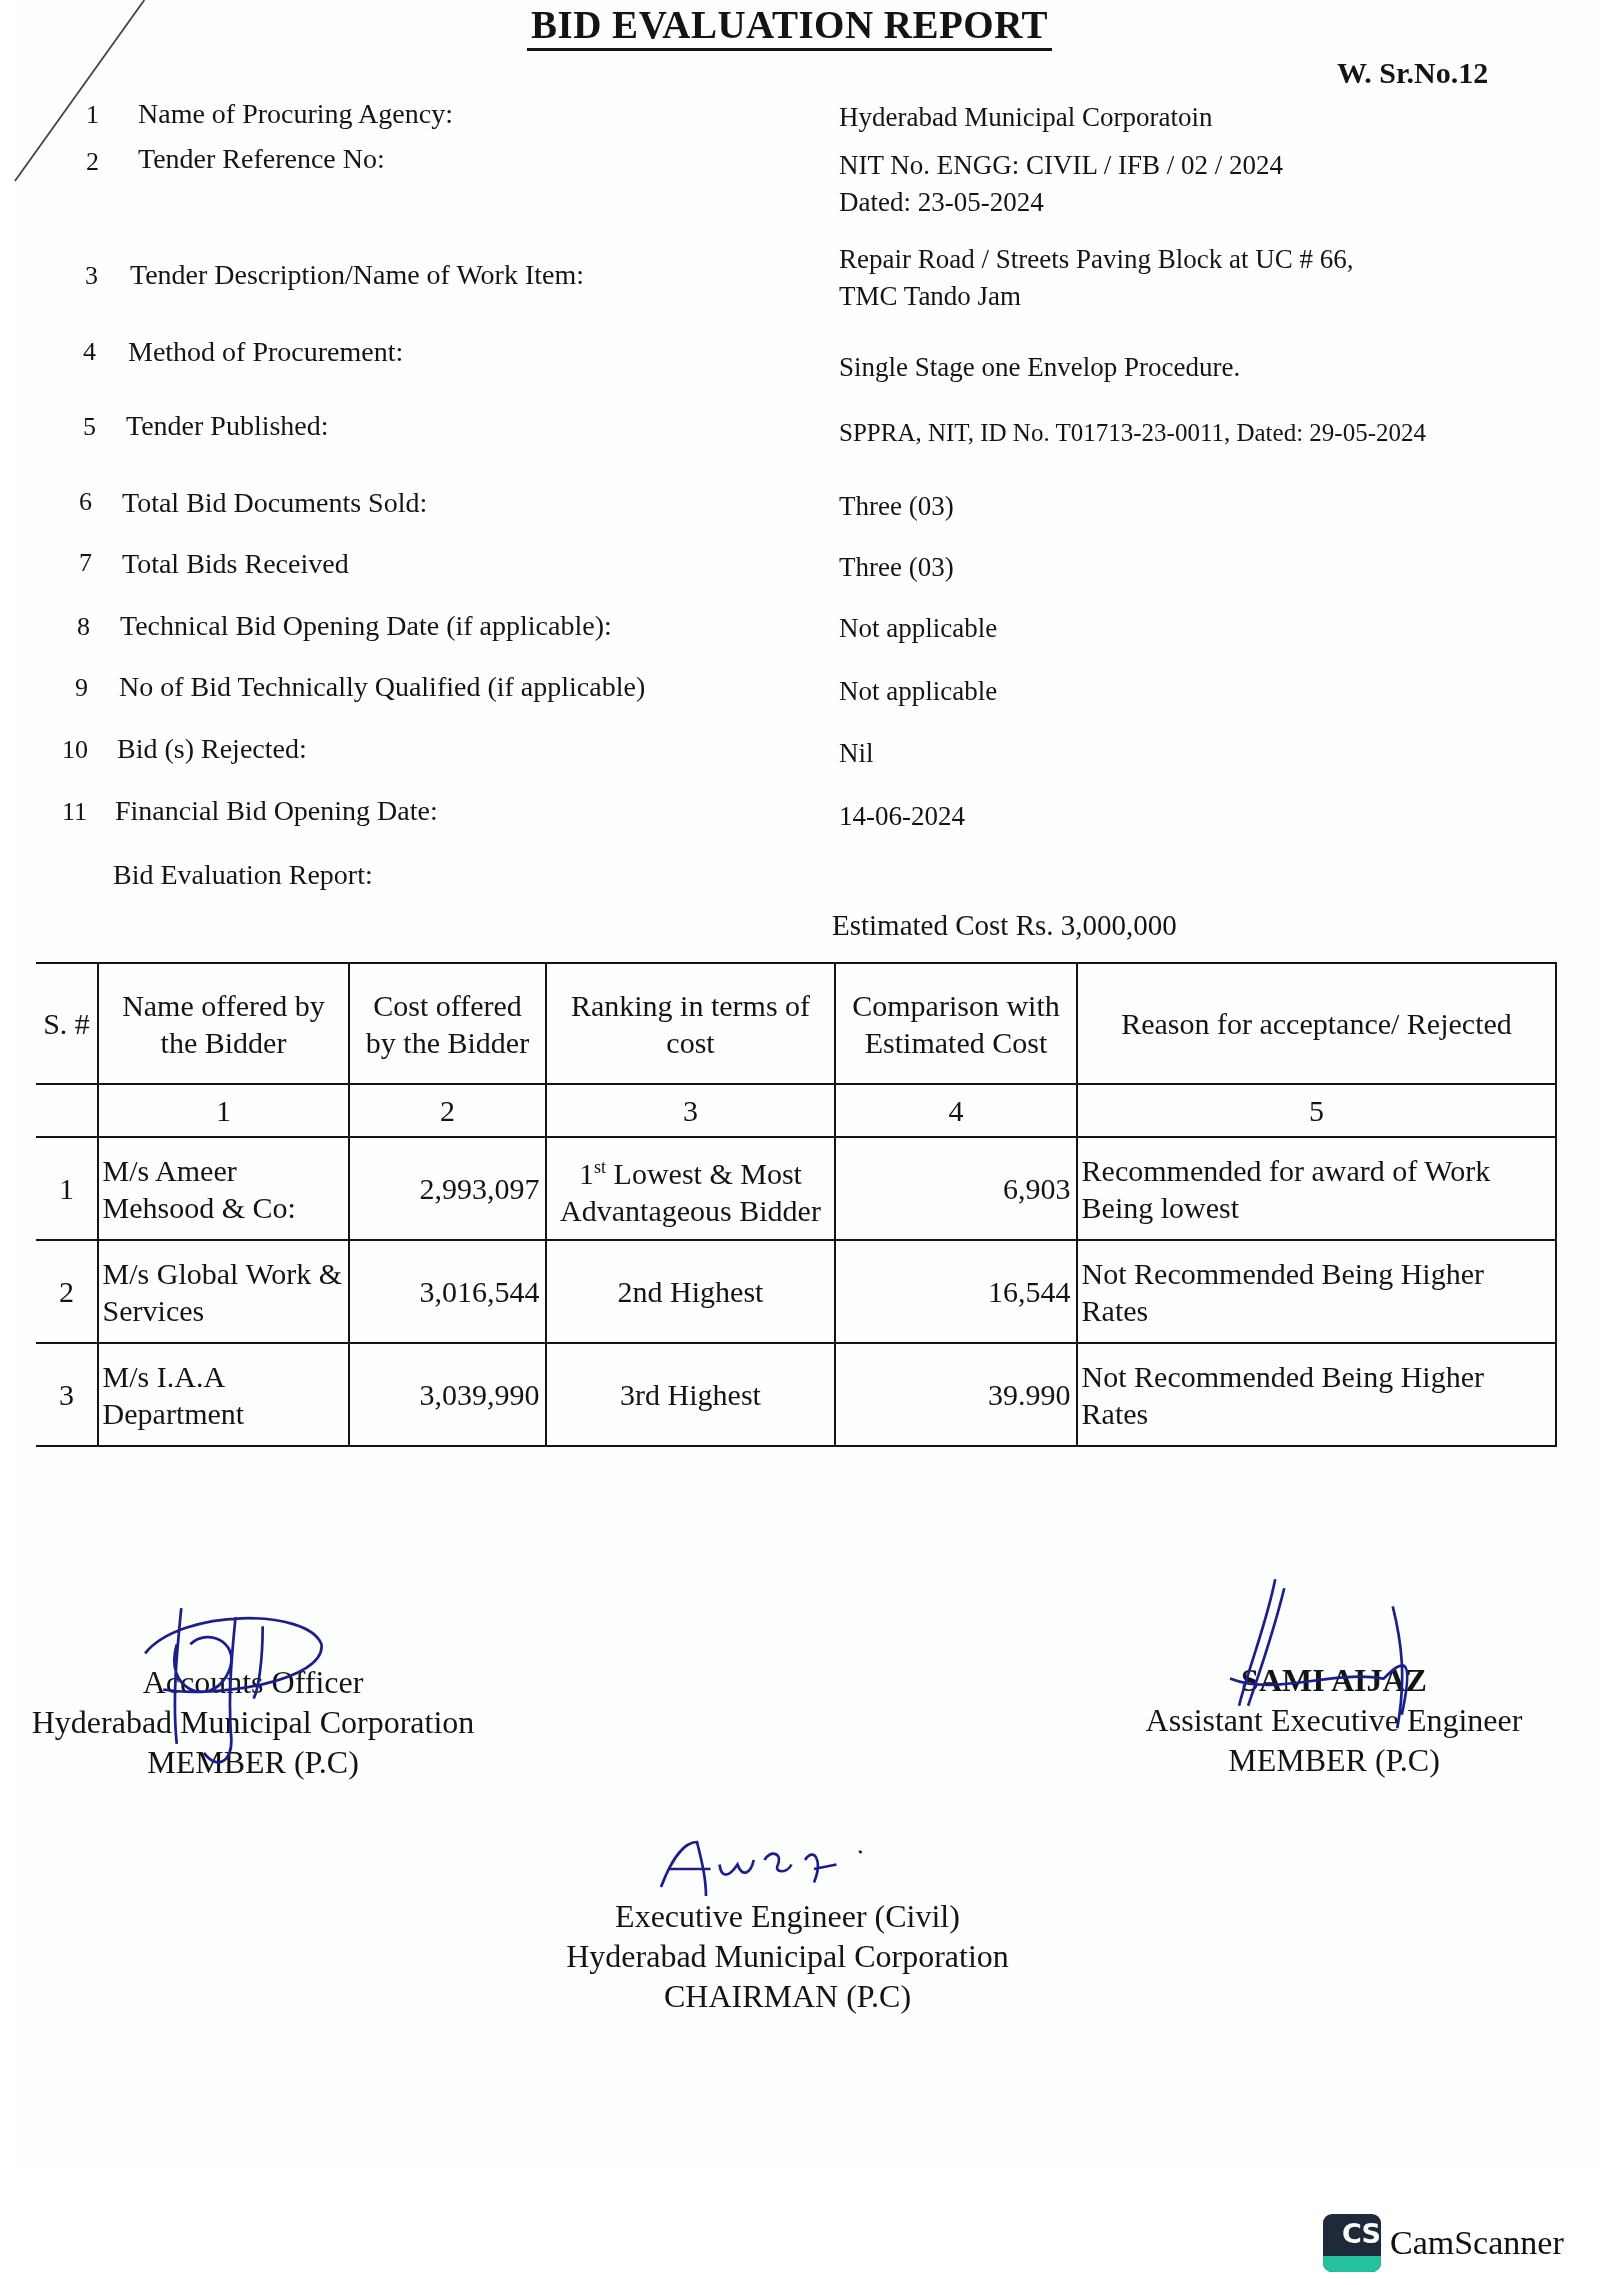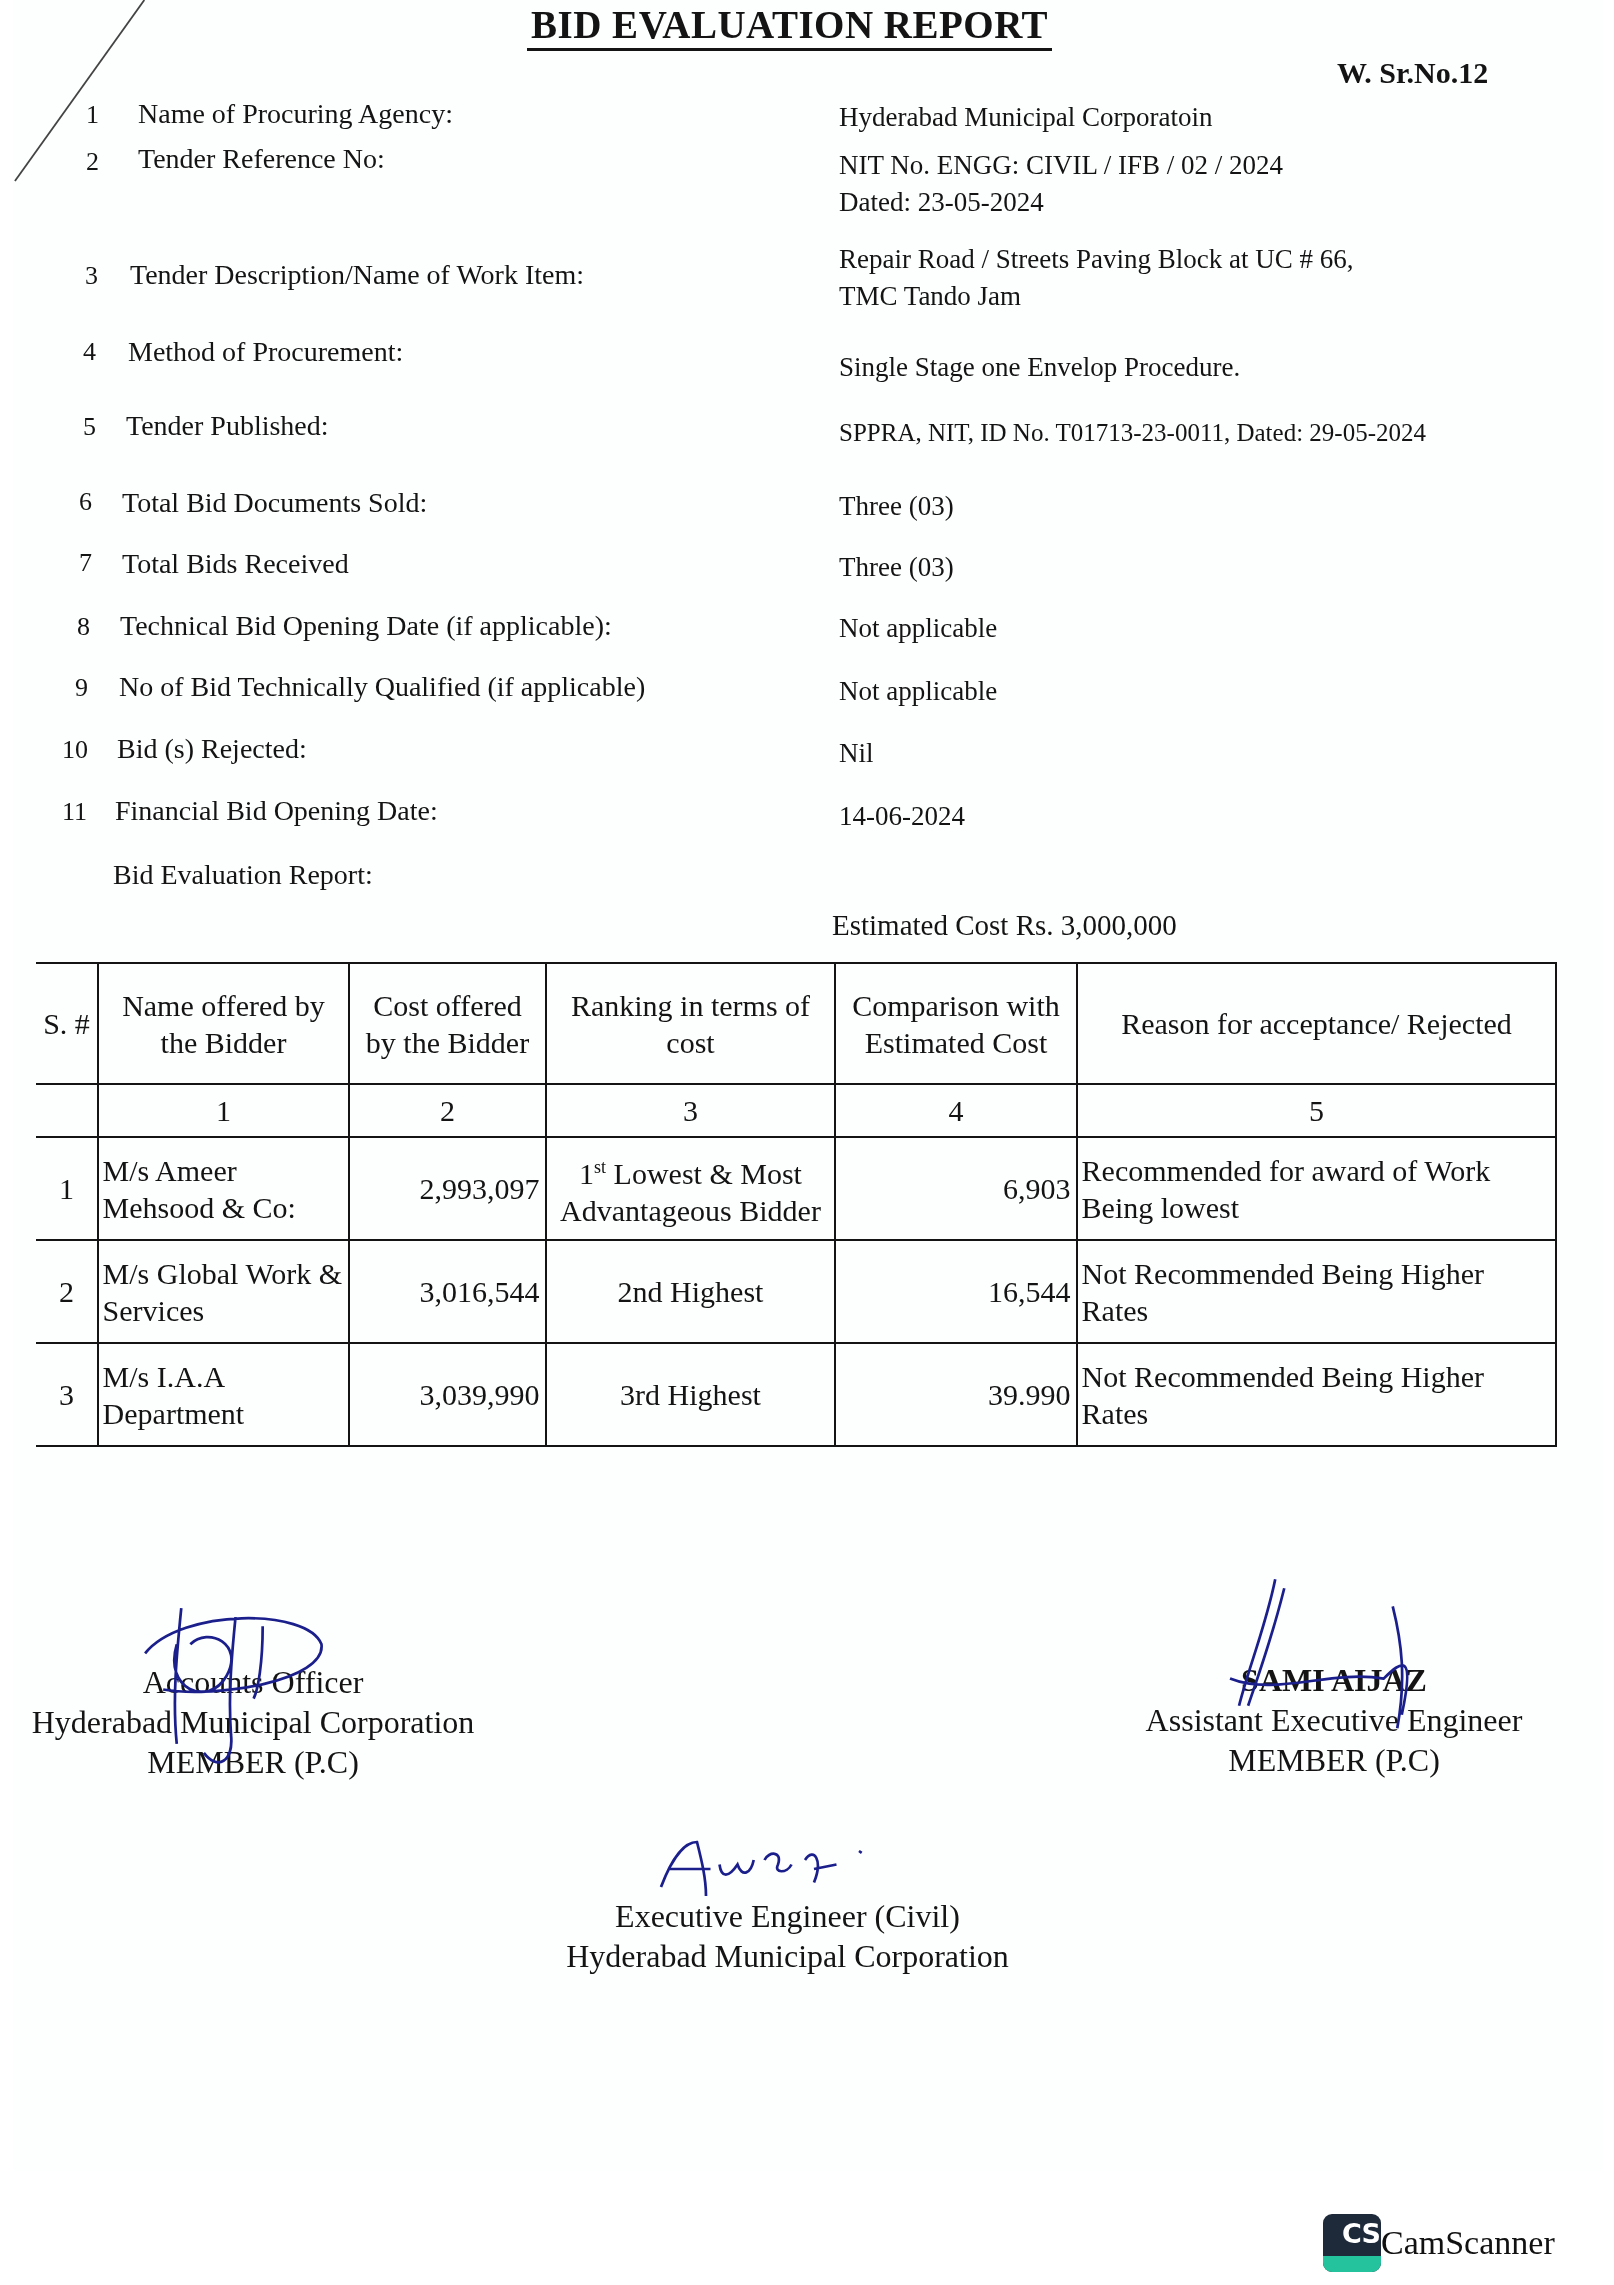--- a/index.html
+++ b/index.html
@@ -26,21 +26,21 @@
   td.rank { text-align:center; }
   td.comp { text-align:right; }
   td.reason { text-align:left; padding-left:3.6px !important; }
   .sig { position:absolute; text-align:center; font-size:32px; line-height:40px; }
   .sig .nm { font-weight:bold; font-size:32px; }
   .cs { position:absolute; left:1323px; top:2214px; display:flex; align-items:center; }
   .cs-logo { width:58px; height:58px; border-radius:9px; overflow:hidden; background:#1e2a3a; position:relative; }
   .cs-logo .bar { position:absolute; left:0; bottom:0; width:100%; height:16.3px; background:#24c29d; }
   .cs-logo .txt { position:absolute; left:0; top:3.6px; width:100%; text-align:center; color:#fff;
                   font-family:"DejaVu Sans",sans-serif; font-weight:bold; font-size:27px; letter-spacing:-0.9px;margin-left:9px; }
-  .cs-name { font-size:34px; color:#111; }
+  .cs-name { font-size:34px; margin-left:9px; color:#111; }
   sup { font-size:18px; }
 </style>
 </head>
 <body>
 
 <div class="page"></div>
 
 <svg class="diag" viewBox="0 0 150 210">
   <line x1="145" y1="0" x2="2" y2="200" stroke="#444" stroke-width="2"></line>
 </svg>
@@ -172,20 +172,21 @@
   <div>Assistant Executive Engineer</div>
   <div>MEMBER (P.C)</div>
 </div>
 
 <div class="sig" style="left:507px; top:1896px; width:561px;">
   <svg style="position:absolute; left:149px; top:-63px;" width="217" height="72" viewBox="0 0 240 80">
     <path d="M5 60 C20 20 35 10 45 10 C50 30 55 50 55 70 M15 40 L60 40 M70 35 C72 50 80 50 90 35 C95 50 105 45 108 30 M120 30 C125 20 140 20 135 35 C130 45 145 45 150 35 M165 30 C175 15 185 30 175 55 M175 40 L200 35 M225 20 L228 22" fill="none" stroke="#1a1f8c" stroke-width="3"></path>
   </svg>
   <div>Executive Engineer (Civil)</div>
   <div>Hyderabad Municipal Corporation</div>
+  <div>CHAIRMAN (P.C)</div>
 </div>
 
 <div class="cs">
   <div class="cs-logo">
     <div class="bar"></div>
     <div class="txt">CS</div>
   </div>
   <div class="cs-name">CamScanner</div>
 </div>
 

